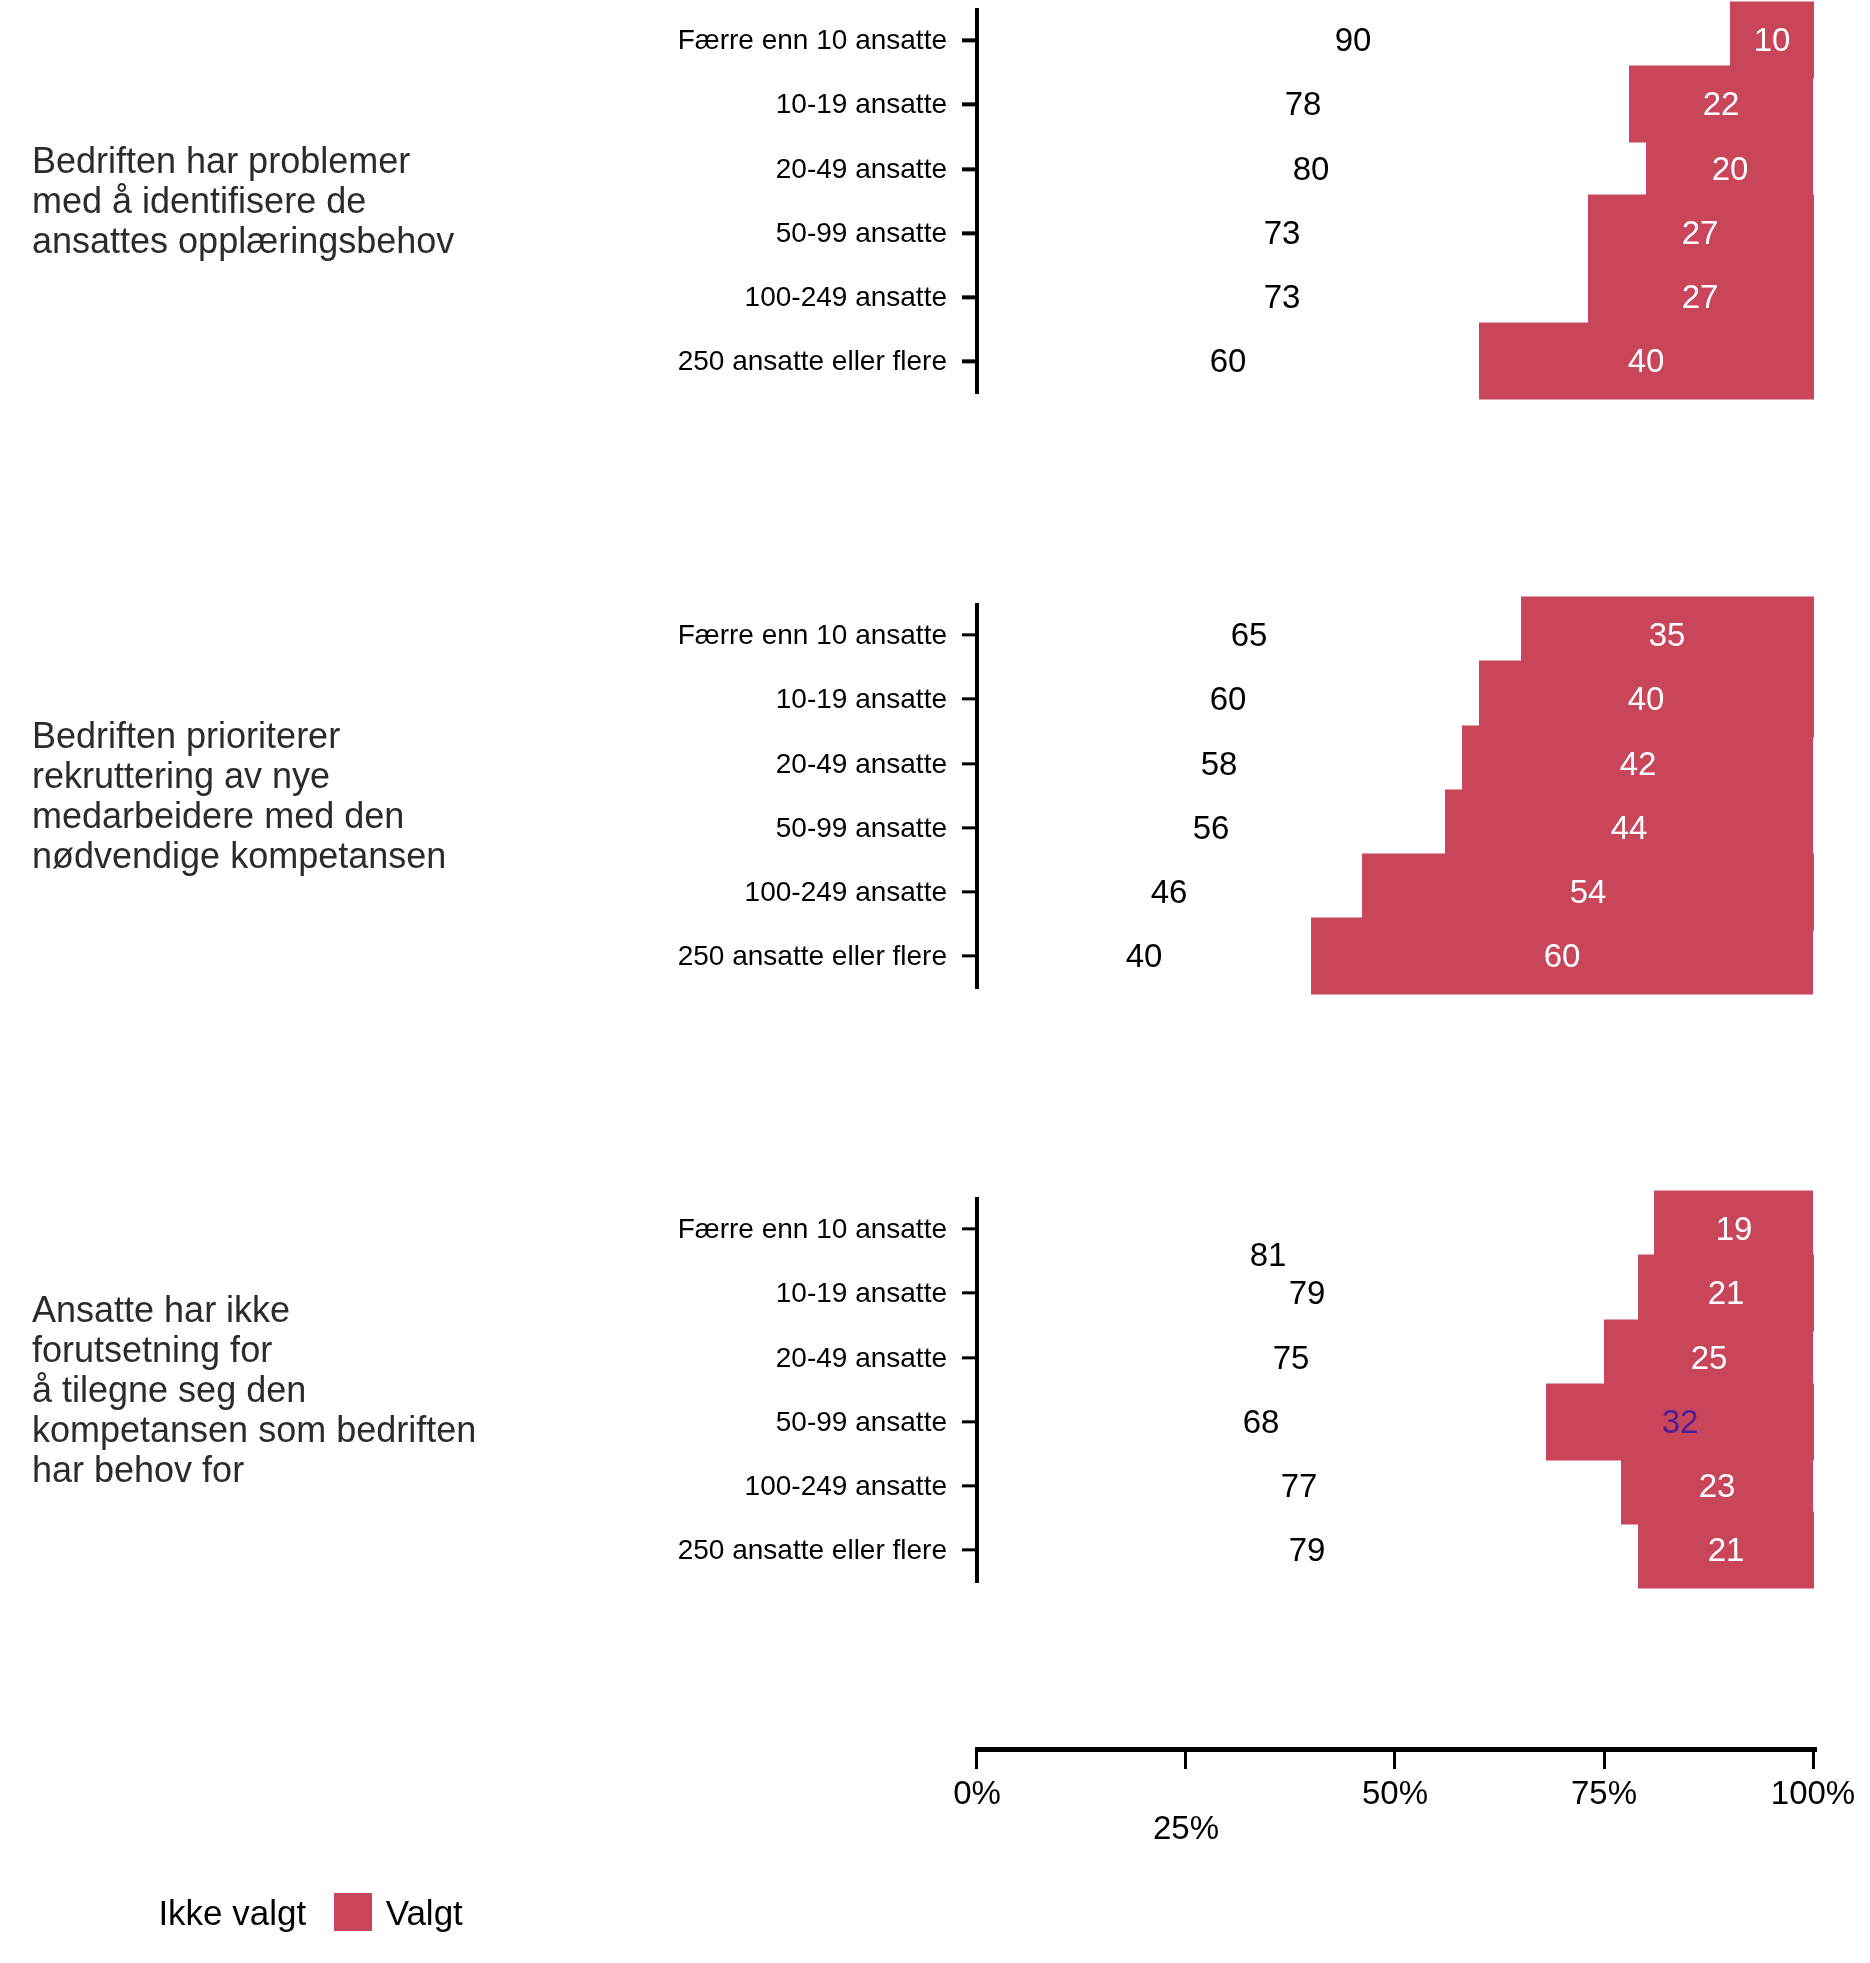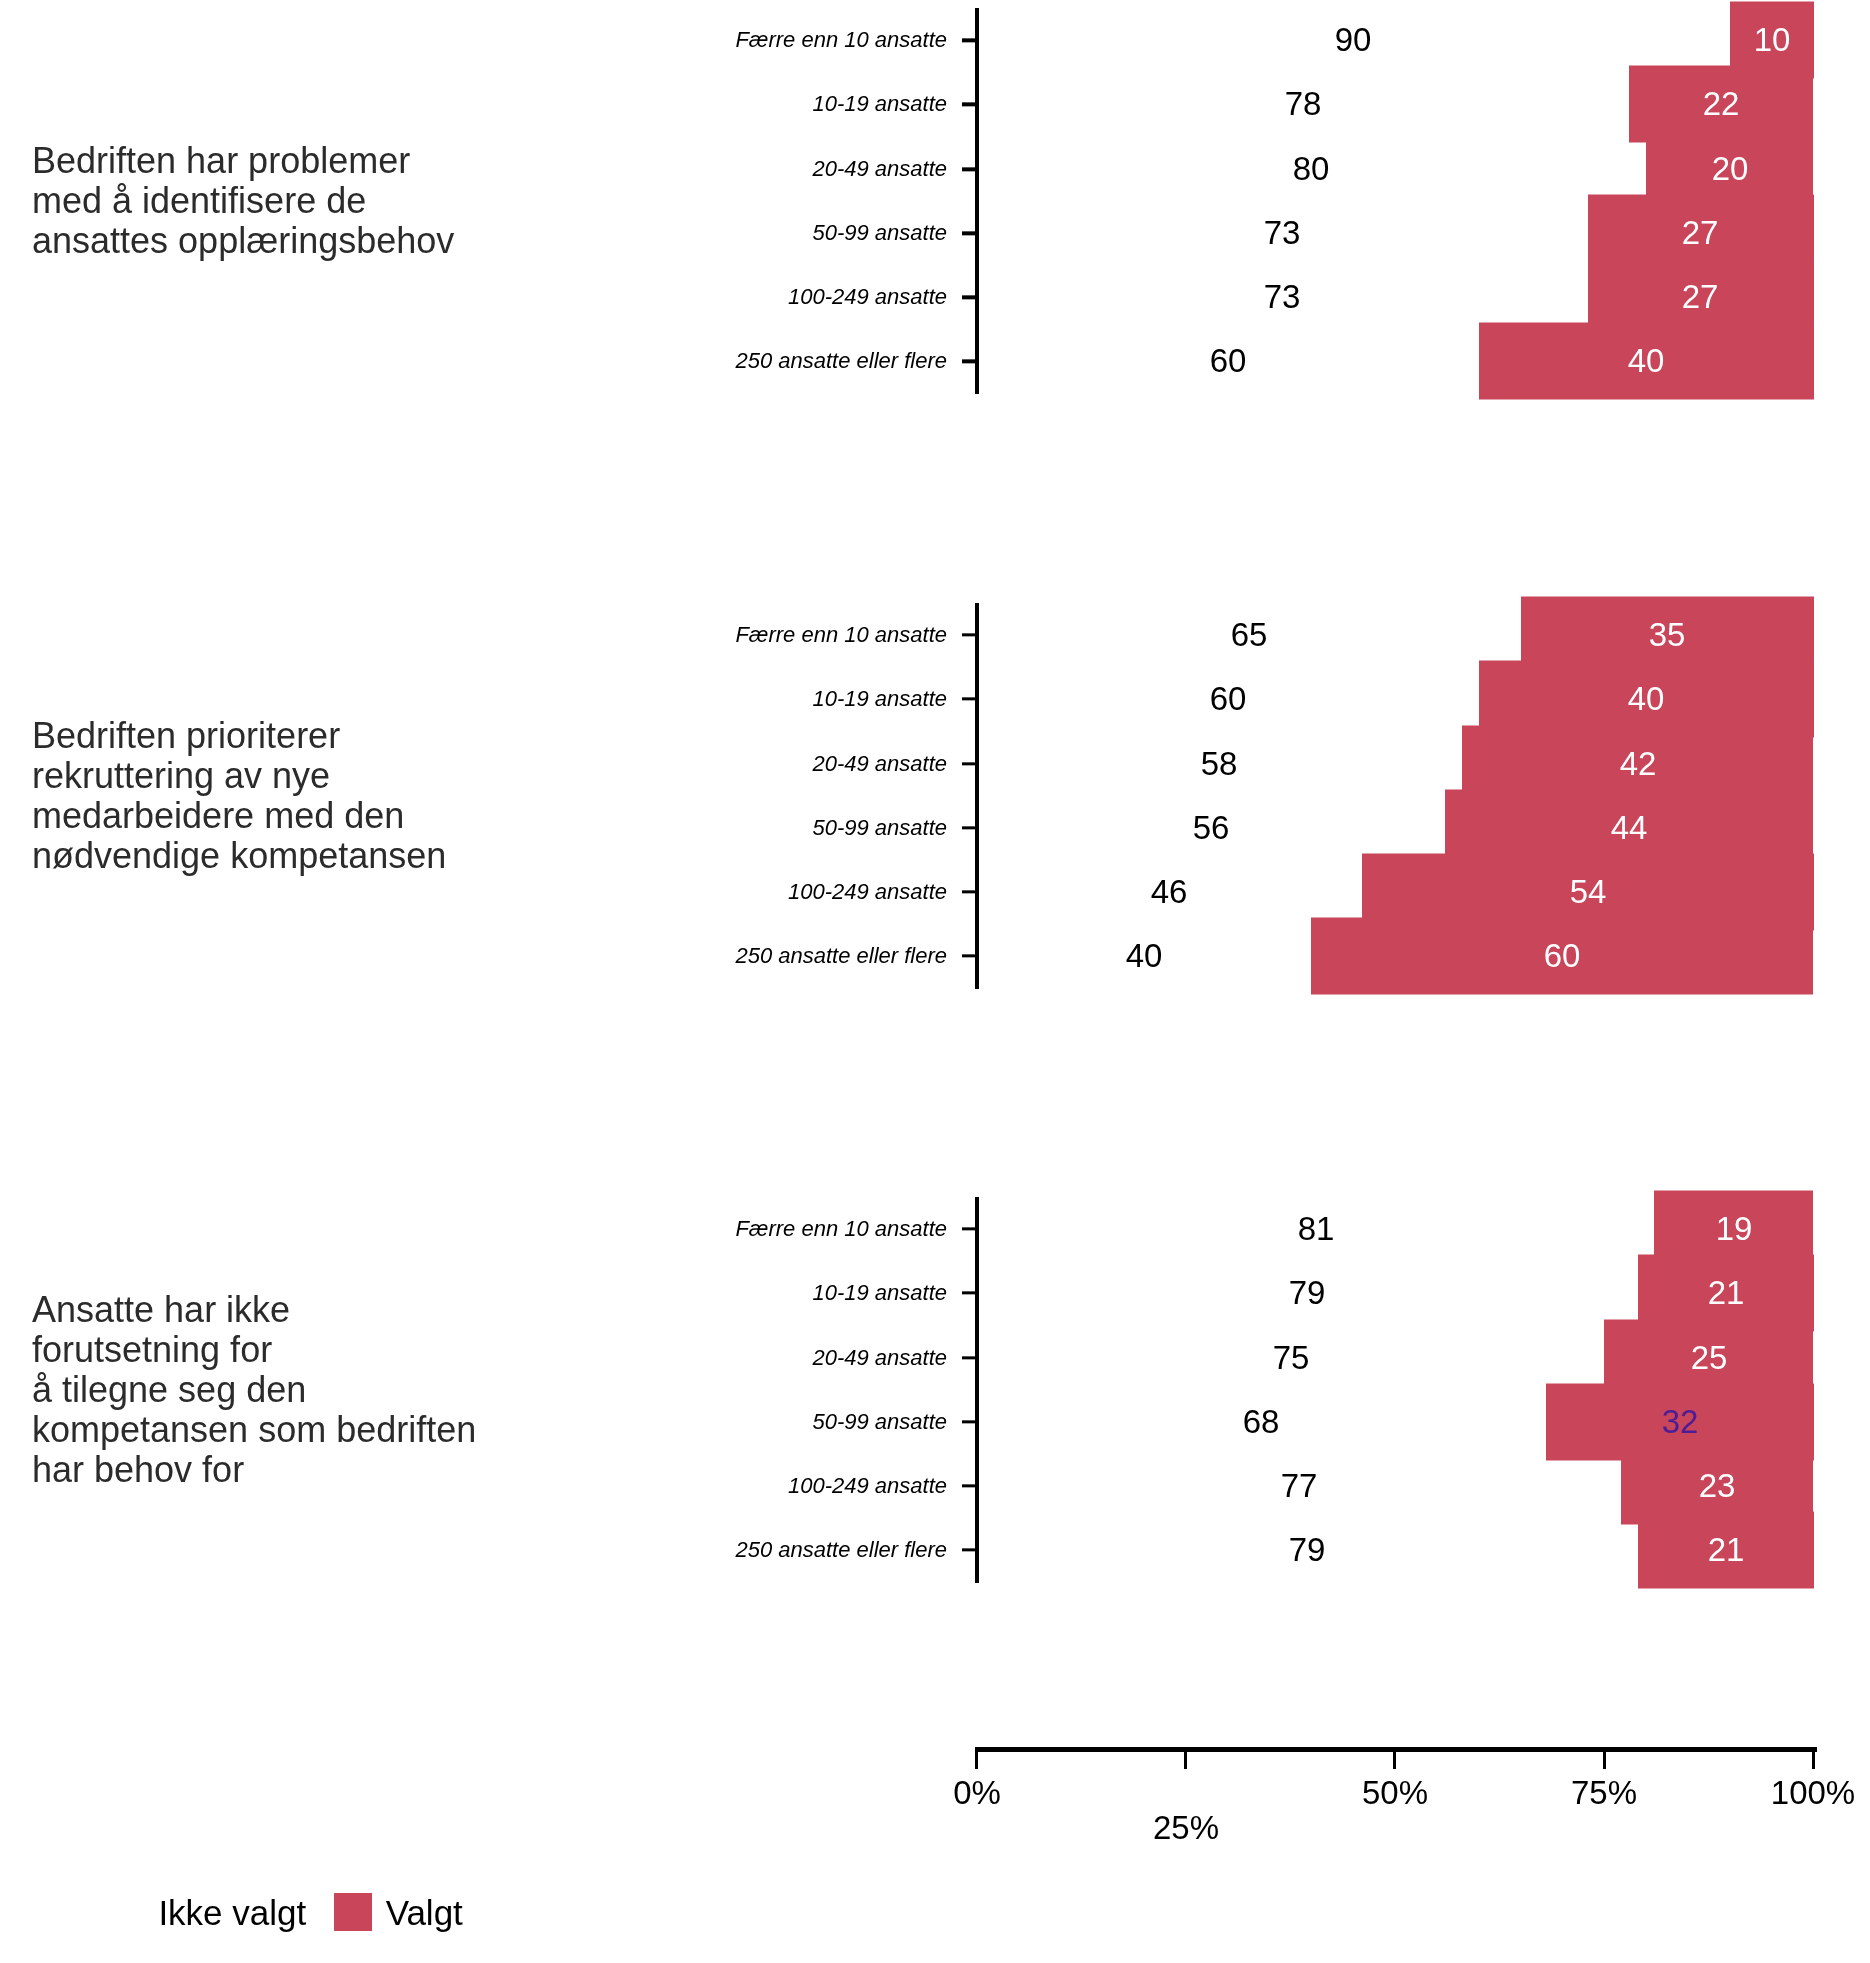--- a/index.html
+++ b/index.html
@@ -40,25 +40,24 @@
 
   
   .rows{position:absolute;left:0;top:0;width:1870px;height:100%;}
   .row{position:absolute;left:0;width:1870px;}
 
   .cat-label{
     position:absolute;
     right:923px;
     top:50%;
     transform:translateY(-50%);
-    font-size:22px;
+    font-size:28px;
     color:#000;
     white-space:nowrap;
     text-align:right;
-    font-style:italic;
   }
   .tick-mark{
     position:absolute;
     left:962px;
     top:50%;
     transform:translateY(-50%);
     width:14px;
     height:3.3px;
     background:#000;
   }
@@ -214,21 +213,21 @@
 forutsetning for
 å tilegne seg den
 kompetansen som bedriften
 har behov for</div>
         <div class="axis-line"></div>
         <div class="rows">
           <div class="row" style="top: 0px; height: 64px;">
             <div class="cat-label">Færre enn 10 ansatte</div>
             <div class="tick-mark"></div>
             <div class="bar" style="left: 1654px; width: 159px; height: 77px; background: rgb(200, 69, 90);"></div>
-            <div class="val-left" style="left: 1316px;">81</div>
+            <div class="val-left" style="left: 1268px; margin-top: 26px;">81</div>
             <div class="val-right" style="left: 1734px; color: rgb(255, 255, 255);">19</div>
           </div>
           <div class="row" style="top: 64px; height: 64px;">
             <div class="cat-label">10-19 ansatte</div>
             <div class="tick-mark"></div>
             <div class="bar" style="left: 1638px; width: 176px; height: 77px; background: rgb(200, 69, 90);"></div>
             <div class="val-left" style="left: 1307px;">79</div>
             <div class="val-right" style="left: 1726px; color: rgb(255, 255, 255);">21</div>
           </div>
           <div class="row" style="top: 129px; height: 64px;">

